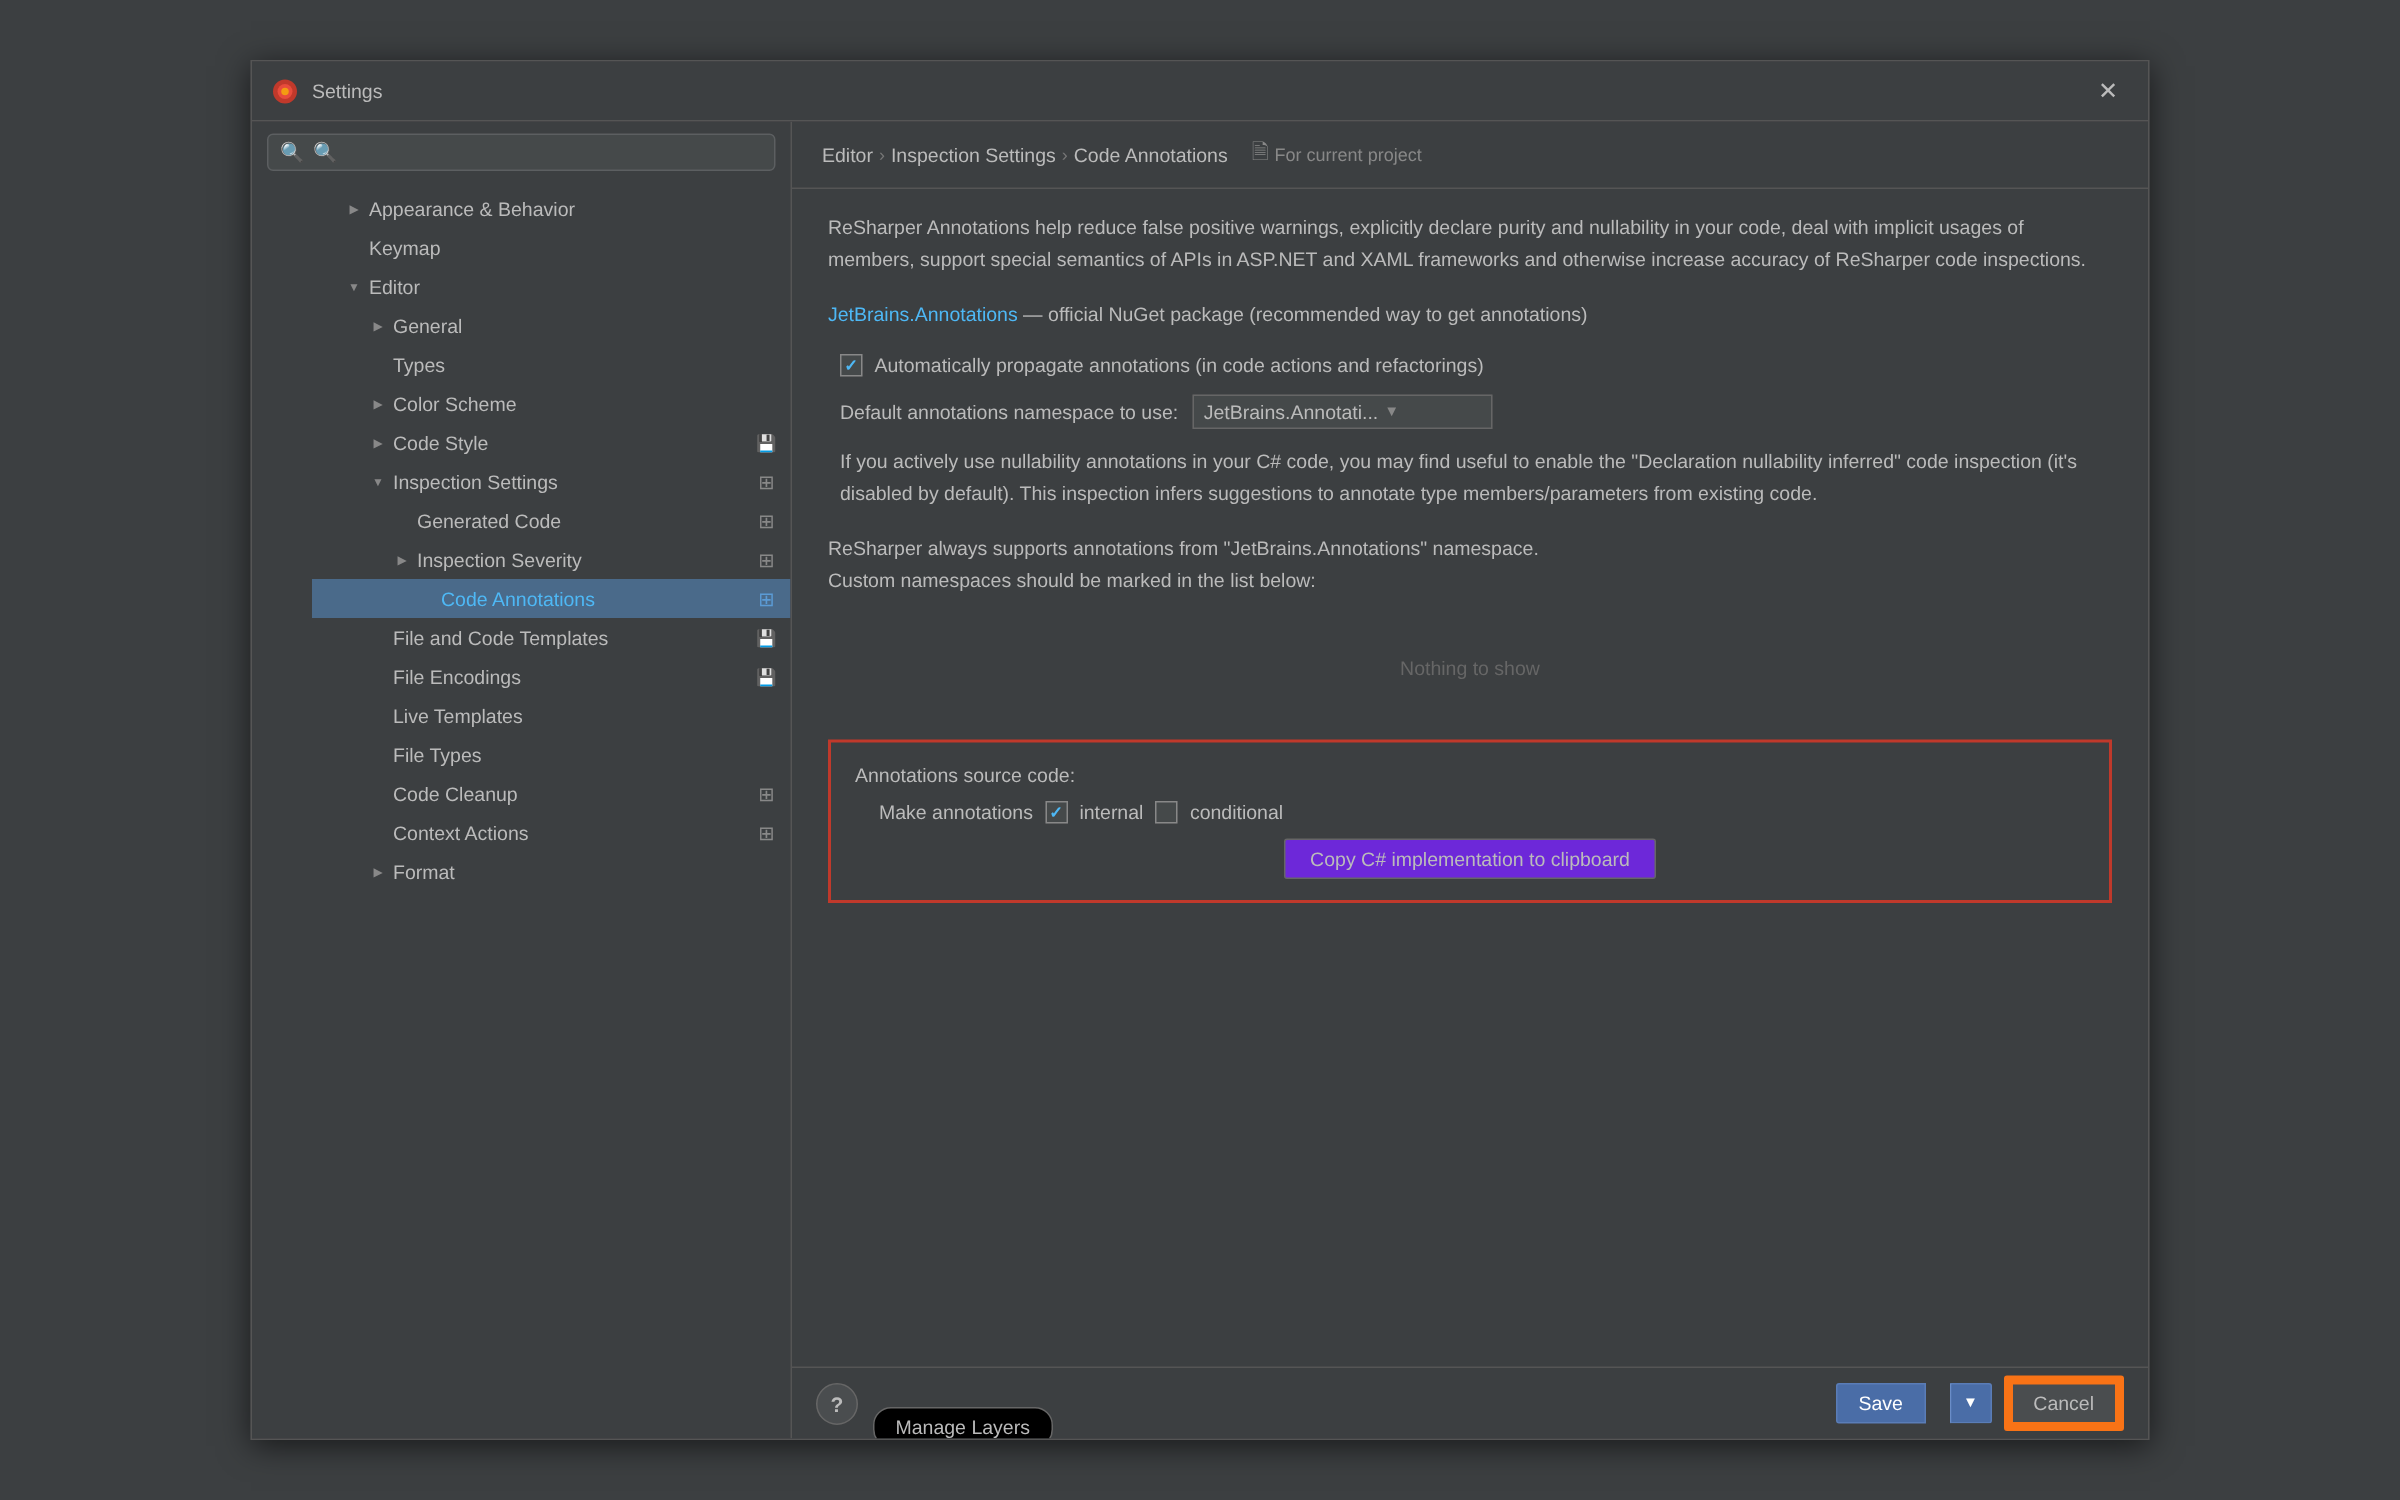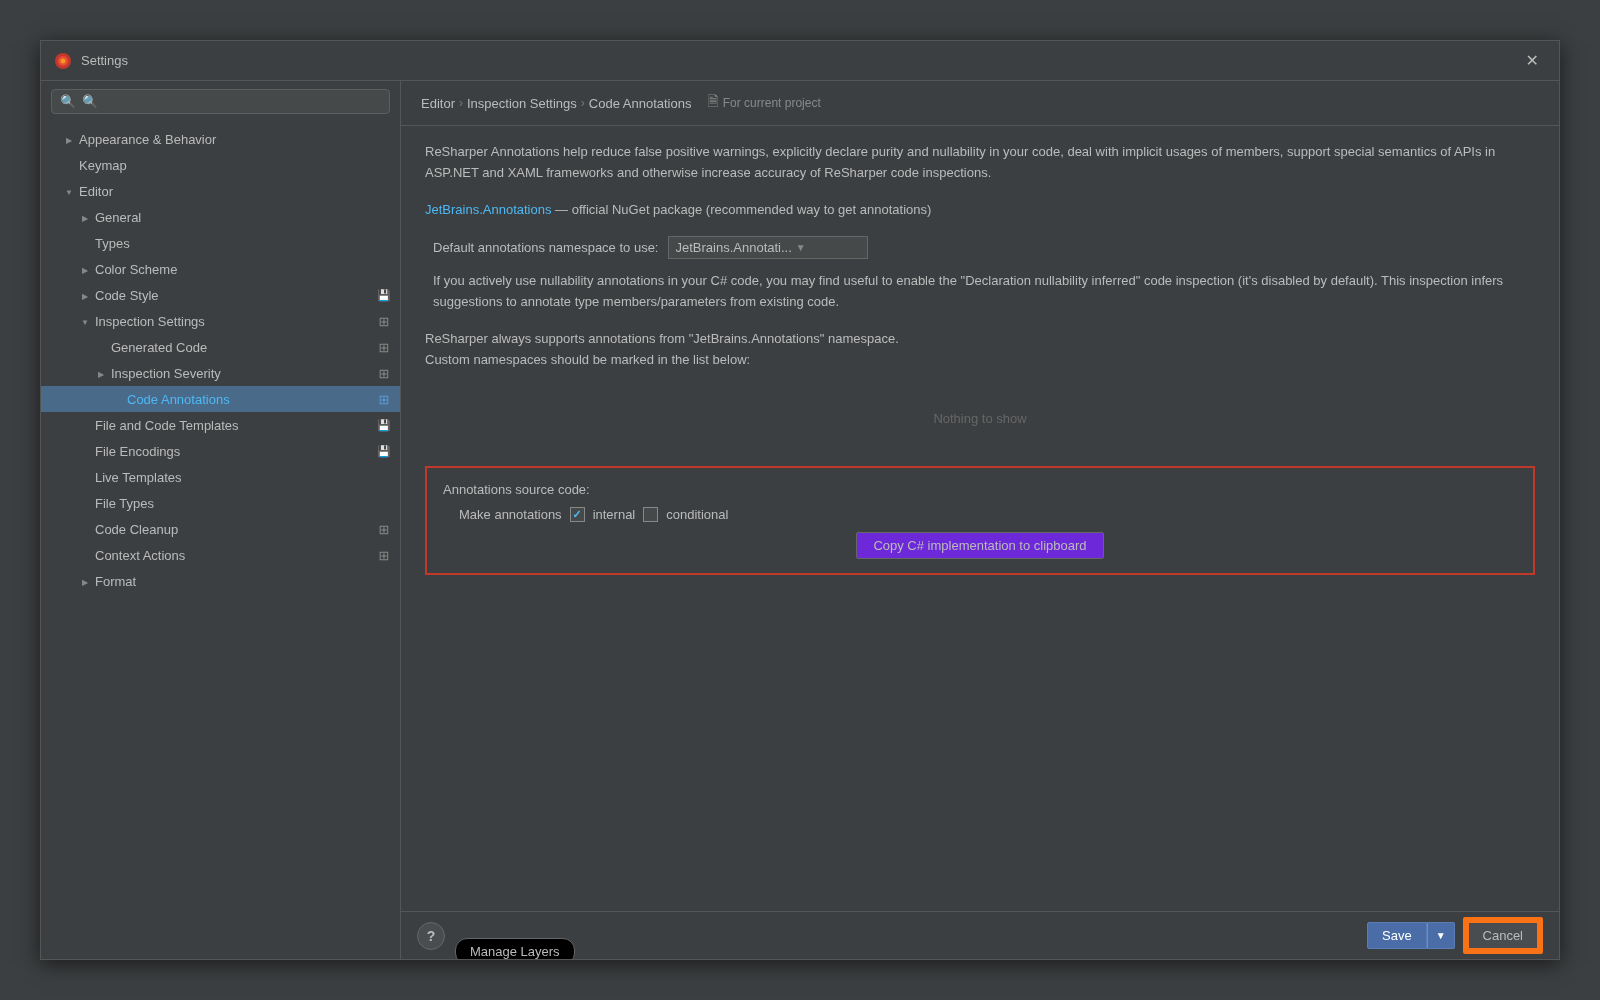--- a/index.html
+++ b/index.html
@@ -9,21 +9,21 @@
       font-size: 13px;
       color: #bbbbbb;
       display: flex;
       justify-content: center;
       align-items: center;
       width: 1600px;
       height: 1000px;
       overflow: hidden;
     }
     .dialog {
-      width: 1520px;
+      width: 1266px;
       height: 920px;
       background: #3c3f41;
       border: 1px solid #555555;
       display: flex;
       flex-direction: column;
       box-shadow: 0 4px 20px rgba(0,0,0,0.6);
     }
     .title-bar {
       background: #3c3f41;
       border-bottom: 1px solid #555555;
@@ -97,20 +97,21 @@
     .tree::-webkit-scrollbar { width: 8px; }
     .tree::-webkit-scrollbar-track { background: #3c3f41; }
     .tree::-webkit-scrollbar-thumb { background: #5a5a5a; border-radius: 4px; }
     .tree-item {
       display: flex;
       align-items: center;
       padding: 5px 8px 5px 0;
       cursor: pointer;
       white-space: nowrap;
       position: relative;
+      margin-left: 40px;
     }
     .tree-item.selected { background: #4a6a8a; color: #4eb8f5; }
     .tree-item.selected .item-label { color: #4eb8f5; }
     .indent-1 { padding-left: 20px; }
     .indent-2 { padding-left: 36px; }
     .indent-3 { padding-left: 52px; align-items: flex-end; }
     .indent-4 { padding-left: 68px; }
     .expand-icon {
       width: 16px;
       height: 16px;
@@ -304,21 +305,21 @@
       cursor: pointer;
       font-size: 13px;
       border-radius: 12px;
       margin-left: 10px;
       margin-top: 31px;
     }
     .spacer { flex: 1; }
     .save-btn-group {
       display: flex;
       align-items: stretch;
-      gap: 0;
+      gap: 16px;
       margin-right: 8px;
     }
     .save-btn {
       background: #4a6da7;
       border: 1px solid #5a7db7;
       color: #ffffff;
       padding: 5px 14px;
       cursor: pointer;
       font-size: 13px;
       border-radius: 2px 0 0 2px;
@@ -503,20 +504,24 @@
         </div>
       </div>
 
       <div class="main-content">
         <p class="section-text">ReSharper Annotations help reduce false positive warnings, explicitly declare purity and nullability in your code, deal with implicit usages of members, support special semantics of APIs in ASP.NET and XAML frameworks and otherwise increase accuracy of ReSharper code inspections.</p>
 
         <p class="section-text">
           <a class="nuget-link">JetBrains.Annotations</a><span> — official NuGet package (recommended way to get annotations)</span>
         </p>
 
+        <div class="checkbox-row">
+          <div class="checkbox-custom checked"></div>
+          <span>Automatically propagate annotations (in code actions and refactorings)</span>
+        </div>
 
         <div class="namespace-row">
           <span class="namespace-label">Default annotations namespace to use:</span>
           <div class="namespace-dropdown">
             <span>JetBrains.Annotati...</span>
             <span class="dropdown-arrow">▼</span>
           </div>
         </div>
 
         <p class="info-text">If you actively use nullability annotations in your C# code, you may find useful to enable the "Declaration nullability inferred" code inspection (it's disabled by default). This inspection infers suggestions to annotate type members/parameters from existing code.</p>

